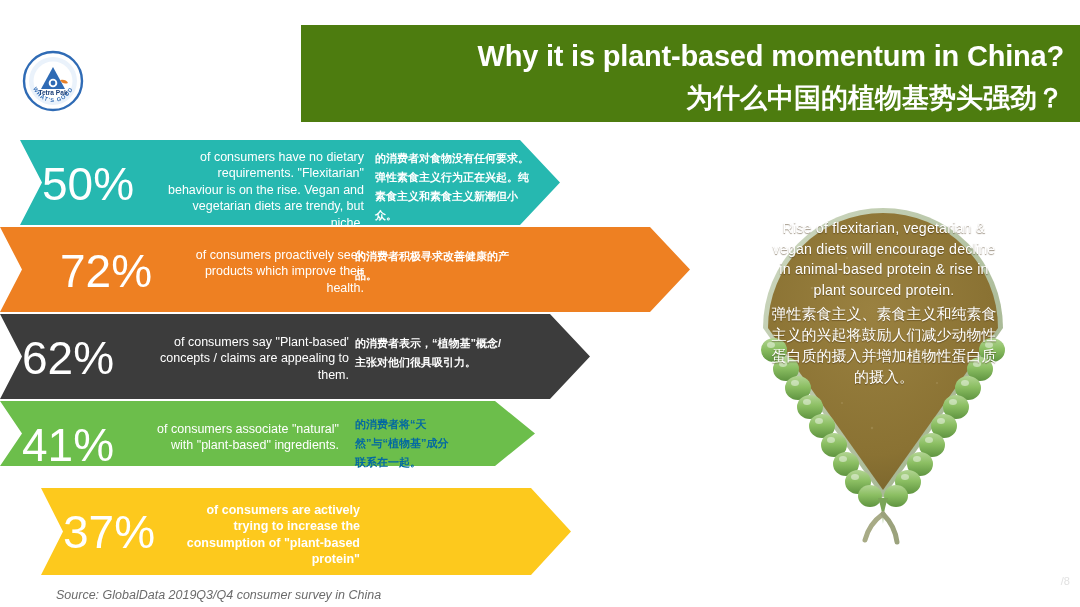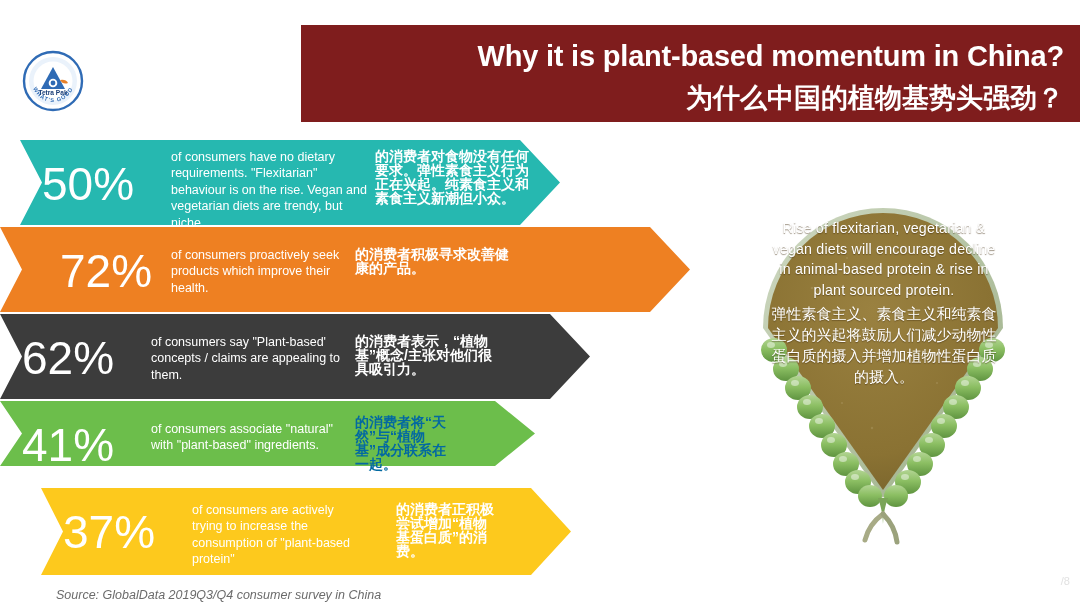--- a/index.html
+++ b/index.html
@@ -24,21 +24,21 @@
     height: 62px;
   }
 
   
   #title-banner {
     position: absolute;
     left: 301px;
     top: 25px;
     width: 779px;
     height: 97px;
-    background: #7f1d1d;
+    background: #4d7c0f;
     box-sizing: border-box;
     padding: 9px 16px 0 0;
     text-align: right;
   }
   #title-en {
     color: #ffffff;
     font-size: 29px;
     font-weight: bold;
     line-height: 44px;
     letter-spacing: -0.2px;
@@ -77,31 +77,32 @@
     position: absolute;
     left: 22px;
     font-size: 46px;
     font-weight: normal;
     line-height: 1;
     letter-spacing: 0px;
     white-space: nowrap;
   }
   .txt-en {
     position: absolute;
-    left: 151px;
+    left: 144px;
     width: 200px;
     font-size: 12.5px;
     line-height: 16.4px;
+    text-align: right;
   }
   .txt-zh {
     position: absolute;
     left: 355px;
     width: 160px;
-    font-size: 14px;
-    line-height: 14px;
+    font-size: 11px;
+    line-height: 19px;
     font-weight: bold;
   }
 
   
   #pod-wrap {
     position: absolute;
     left: 752px;
     top: 198px;
     width: 262px;
     height: 380px;
@@ -223,22 +224,21 @@
     <div class="txt-zh" style="top:14px;color:#0369a1;width:100px;">的消费者将“天然”与“植物基”成分联系在一起。</div>
   </div>
 </div>
 
 <div class="arrow-row" id="row4" style="top:488px;height:87px;width:560px;margin-left:41px;">
   <svg class="arrow-shape" width="560" height="85" viewBox="0 0 560 85" preserveAspectRatio="none">
     <polygon points="0,0 490,0 530,42.5 490,85 0,85 22,42.5" fill="#FDC91D"></polygon>
   </svg>
   <div class="arrow-content">
     <div class="pct" style="top:21px;color:#FFFFFF;">37%</div>
-    <div class="txt-en" style="top:14px;color:#FFFFFF;width:175px;">of consumers are actively trying to increase the consumption of "plant-based protein"</div>
-    <div class="txt-zh" style="top:14px;color:#FFFFFF;width:100px;">的消费者正积极尝试增加“植物基蛋白质”的消费。</div>
+    <div class="txt-en" style="top:14px;color:#FFFFFF;width:175px;font-weight:bold;">of consumers are actively trying to increase the consumption of "plant-based protein"</div>
   </div>
 </div>
 
 <div id="pod-wrap">
   <svg id="pod-svg" width="262" height="380" viewBox="0 0 262 380">
     <defs>
       <radialGradient id="podFill" cx="45%" cy="35%" r="75%">
         <stop offset="0%" stop-color="#9a8140"></stop>
         <stop offset="70%" stop-color="#8a7233"></stop>
         <stop offset="100%" stop-color="#74602a"></stop>

